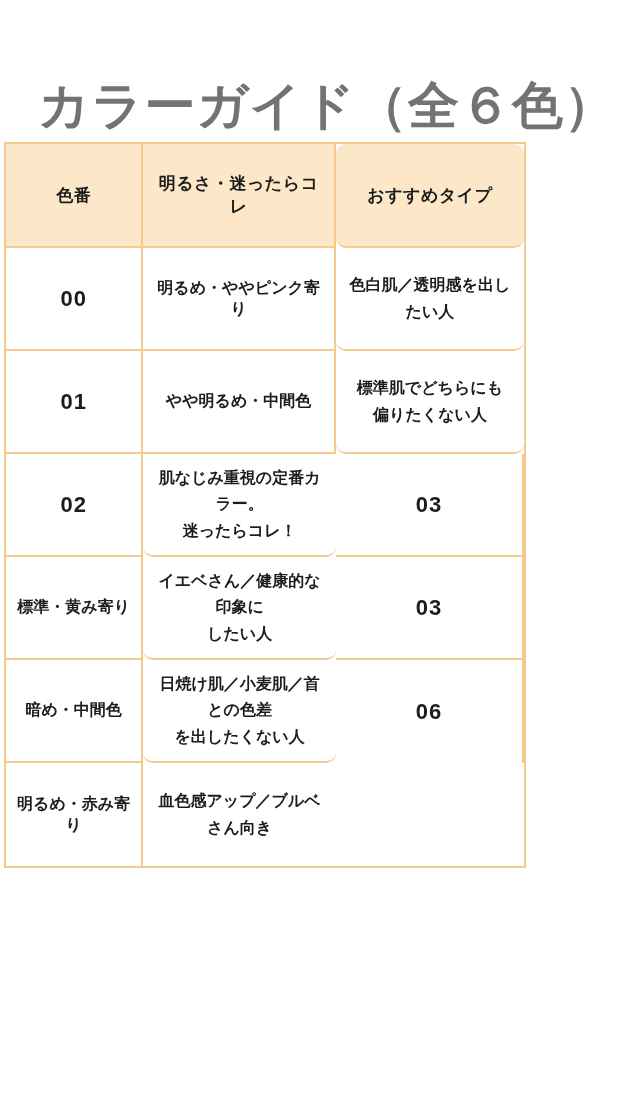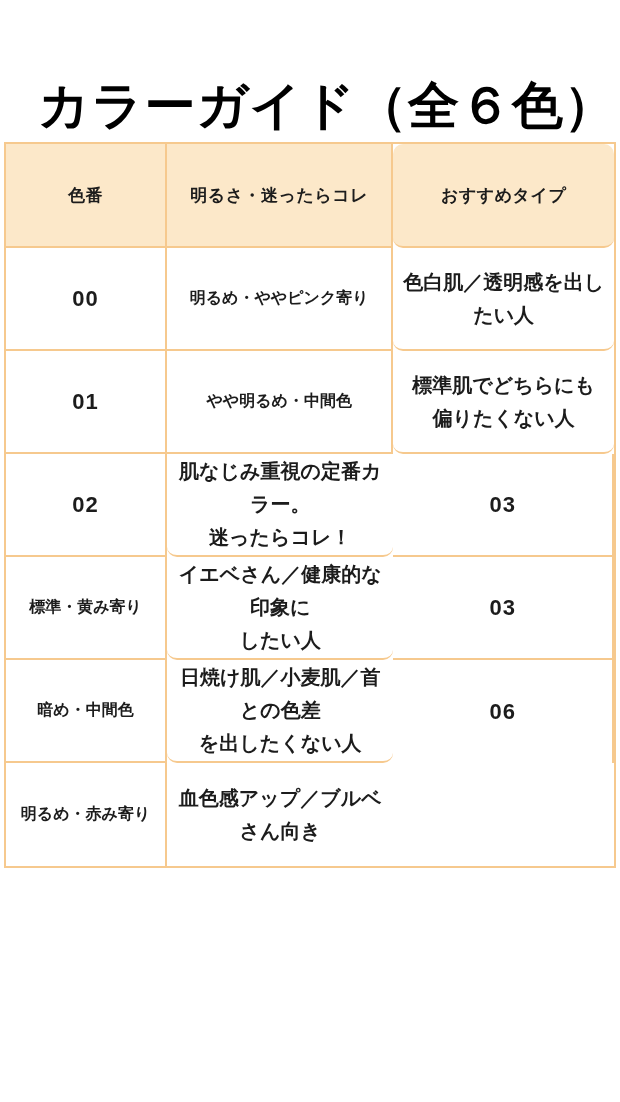--- a/index.html
+++ b/index.html
@@ -14,29 +14,29 @@
     height: 1102px;
     background: #ffffff;
     overflow: hidden;
   }
   .title {
     position: absolute;
     top: 38px;
     left: 38px;
     font-size: 51px;
     font-weight: 800;
-    color: #000000;
+    color: #737373;
     letter-spacing: 1px;
     white-space: nowrap;
   }
   .color-table {
     position: absolute;
     top: 142px;
     left: 4px;
-    width: 612px;
+    width: 522px;
     border: 2px solid var(--border-color);
     box-sizing: border-box;
     display: grid;
     grid-template-columns: 26.5% 37.2% 36.3%;
   }
   .cell {
     box-sizing: border-box;
     border-right: 2px solid var(--border-color);
     border-bottom: 2px solid var(--border-color);
     display: flex;
@@ -54,21 +54,21 @@
     font-size: 17px;
     letter-spacing: 0.5px;
   }
   .body-cell {
     height: 103px;
     background: #ffffff;
   }
   .code-cell  { font-size: 22px; letter-spacing: 1px; }
   .feature-cell { font-size: 16px; }
   .recommend-cell {
-    font-size: 20px;
+    font-size: 16px;
     line-height: 1.65;
     white-space: pre-line;
   }
 </style>
 </head>
 <body>
 
 <div class="page">
 
   <h1 class="title">カラーガイド（全６色）</h1>

